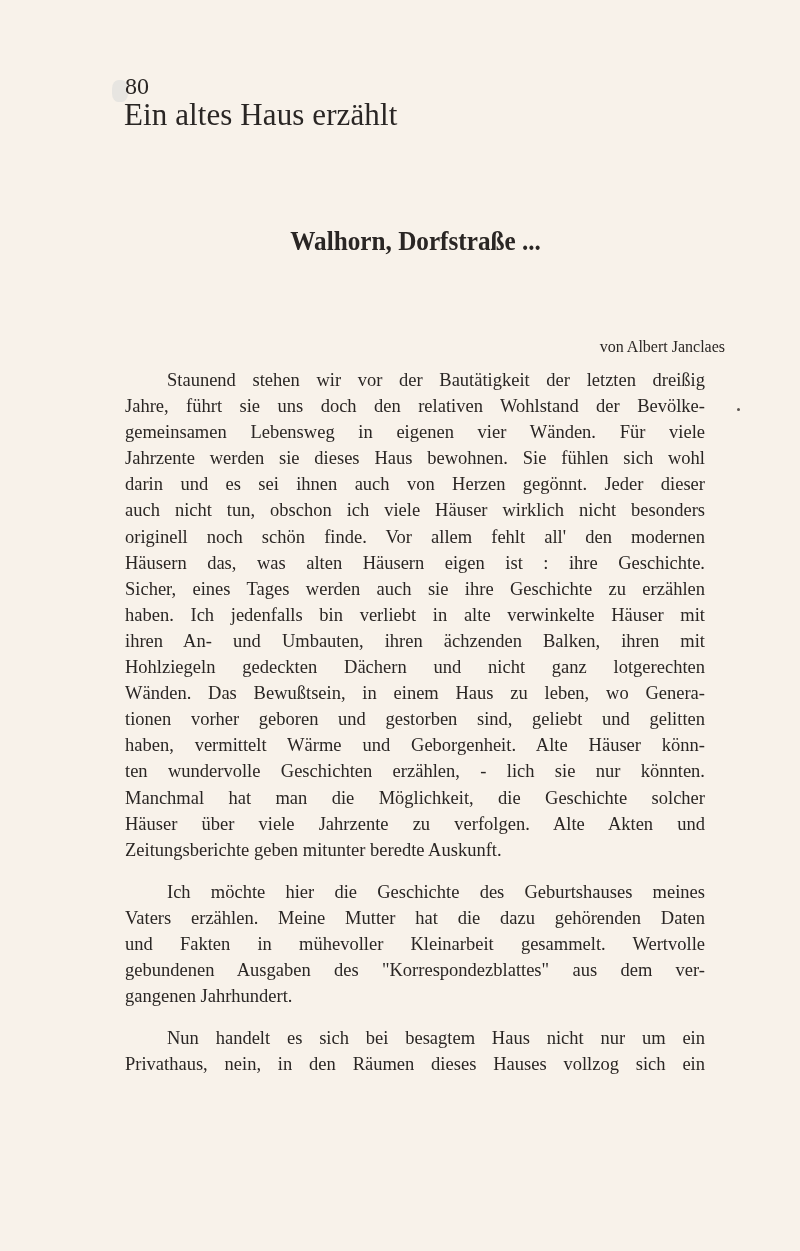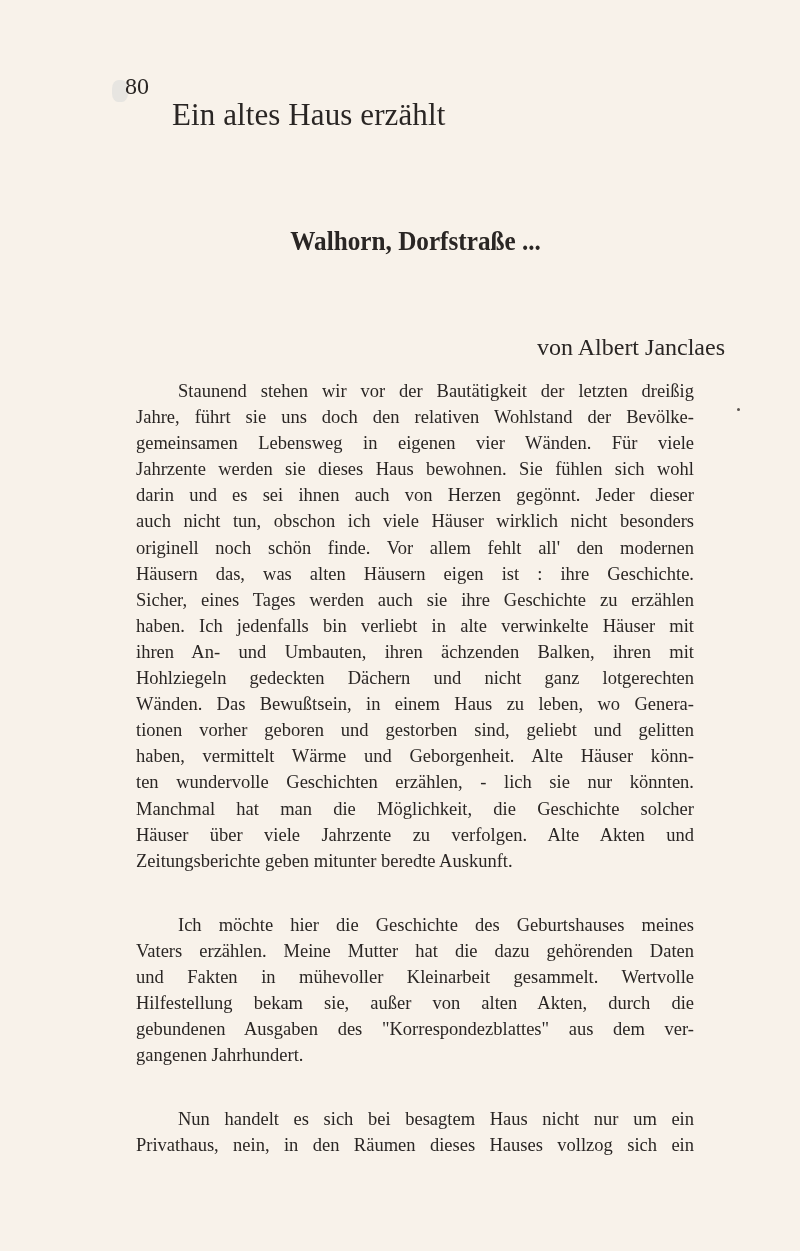--- a/index.html
+++ b/index.html
@@ -22,53 +22,52 @@
       font-size: 24px;
       line-height: 20px;
     }
     .series-title {
       position: absolute;
       left: 124px;
       top: 97px;
       font-size: 31px;
       line-height: 36px;
       letter-spacing: 0.1px;
-      margin-left: 48px;
     }
     .article-title {
       position: absolute;
       left: 0;
       width: 800px;
       top: 224px;
       text-align: center;
       font-size: 28px;
       font-weight: bold;
       line-height: 34px;
       padding-left: 28px;
       box-sizing: border-box;
       transform: scaleX(0.9);
       transform-origin: 430px 0;
     }
     .author {
       position: absolute;
       right: 75px;
       top: 336px;
-      font-size: 24px;
+      font-size: 16px;
       line-height: 22px;
     }
     .body-text {
       position: absolute;
       left: 124px;
       width: 582px;
       top: 366px;
       font-size: 18.5px;
       line-height: 26.1px;
     }
     .para {
-      margin: 12px;
+      margin: 1px;
       padding: 0;
     }
     .para .line {
       display: block;
       text-align: justify;
       text-align-last: justify;
       white-space: nowrap;
       height: 26.1px;
     }
     .para .line.last {
@@ -132,21 +131,20 @@
     <span class="line">ten wundervolle Geschichten erzählen, - lich sie nur könnten.</span>
     <span class="line">Manchmal hat man die Möglichkeit, die Geschichte solcher</span>
     <span class="line">Häuser über viele Jahrzente zu verfolgen. Alte Akten und</span>
     <span class="line last">Zeitungsberichte geben mitunter beredte Auskunft.</span>
   </div>
   <div class="para-gap"></div>
   <div class="para">
     <span class="line indent">Ich möchte hier die Geschichte des Geburtshauses meines</span>
     <span class="line">Vaters erzählen. Meine Mutter hat die dazu gehörenden Daten</span>
     <span class="line">und Fakten in mühevoller Kleinarbeit gesammelt. Wertvolle</span>
-    <span class="line">Hilfestellung bekam sie, außer von alten Akten, durch die</span>
     <span class="line">gebundenen Ausgaben des "Korrespondezblattes" aus dem ver-</span>
     <span class="line last">gangenen Jahrhundert.</span>
   </div>
   <div class="para-gap"></div>
   <div class="para">
     <span class="line indent">Nun handelt es sich bei besagtem Haus nicht nur um ein</span>
     <span class="line">Privathaus, nein, in den Räumen dieses Hauses vollzog sich ein</span>
   </div>
 </div>
 

